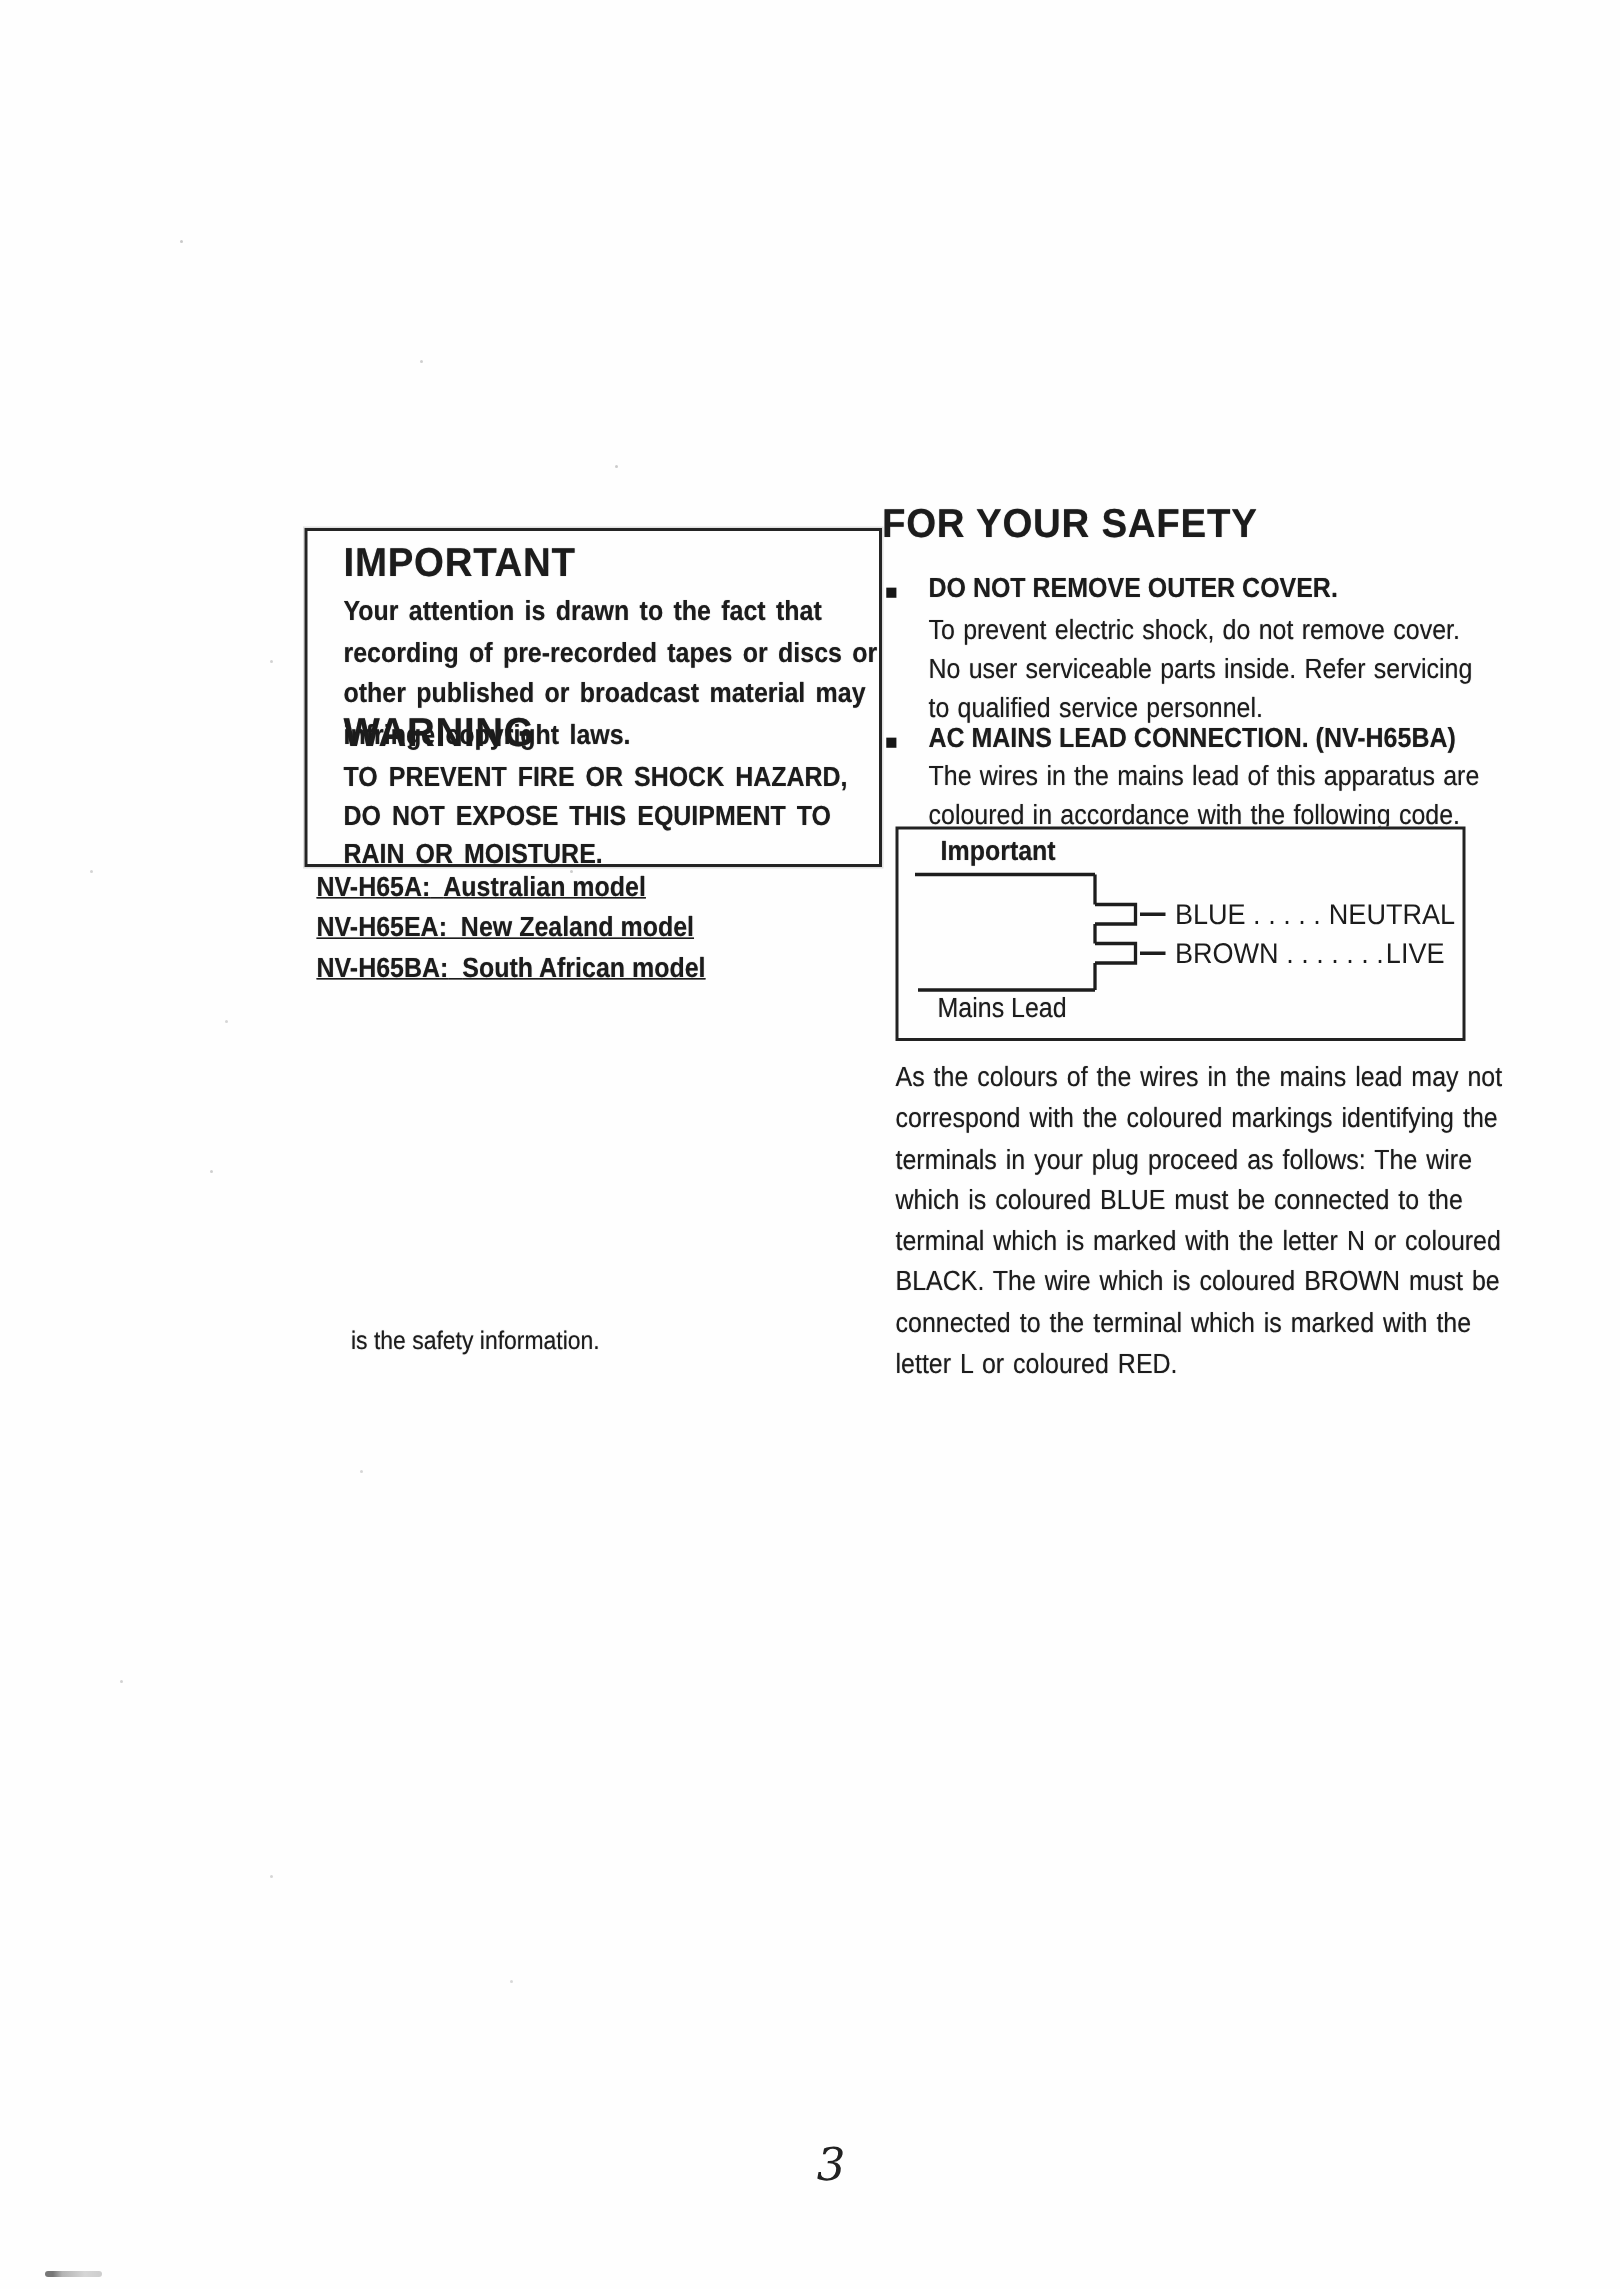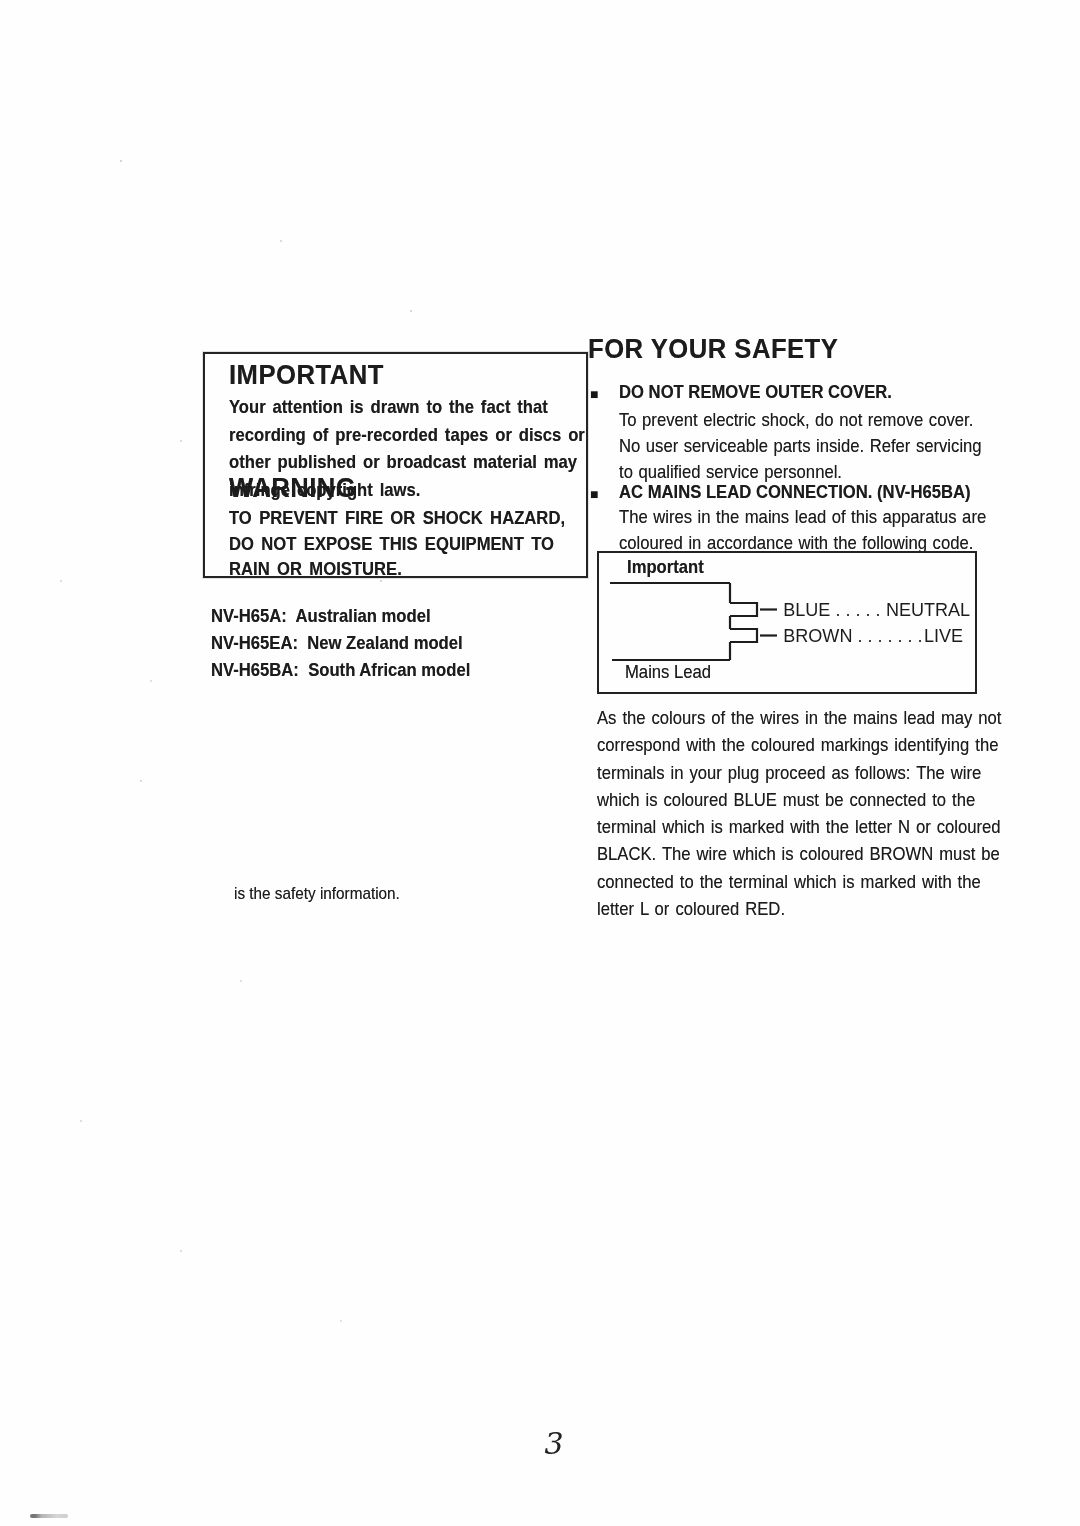--- a/index.html
+++ b/index.html
@@ -25,21 +25,21 @@
     border:2px solid #242424;
     box-shadow:0 0 0 1px rgba(60,60,60,.15);
     background:#fefefe;
   }
   .important-box .ib-title{position:absolute;left:24px;top:6px;}
   .important-box .ib-body{position:absolute;left:24px;top:39px;line-height:27.5px;word-spacing:2.5px;}
   .important-box .ib-warn-title{position:absolute;left:24px;top:119px;}
   .important-box .ib-warn-body{position:absolute;left:24px;top:151px;line-height:25.5px;word-spacing:3px;}
 
   
-  .model-list{left:211px;top:602px;line-height:27px;}
+  .model-list{left:211px;top:577px;line-height:27px;text-decoration:underline;}
   
   .safety-note{left:234px;top:884px;font-size:17px;font-weight:400;}
 
   
   .fys-title{left:588px;top:334px;}
   .bullet{width:14px;height:14px;font-size:14px;line-height:14px;overflow:hidden;color:#161616;}
   .sec-head{line-height:22px;}
   .sec-body{line-height:26px;word-spacing:1px;}
 
   

